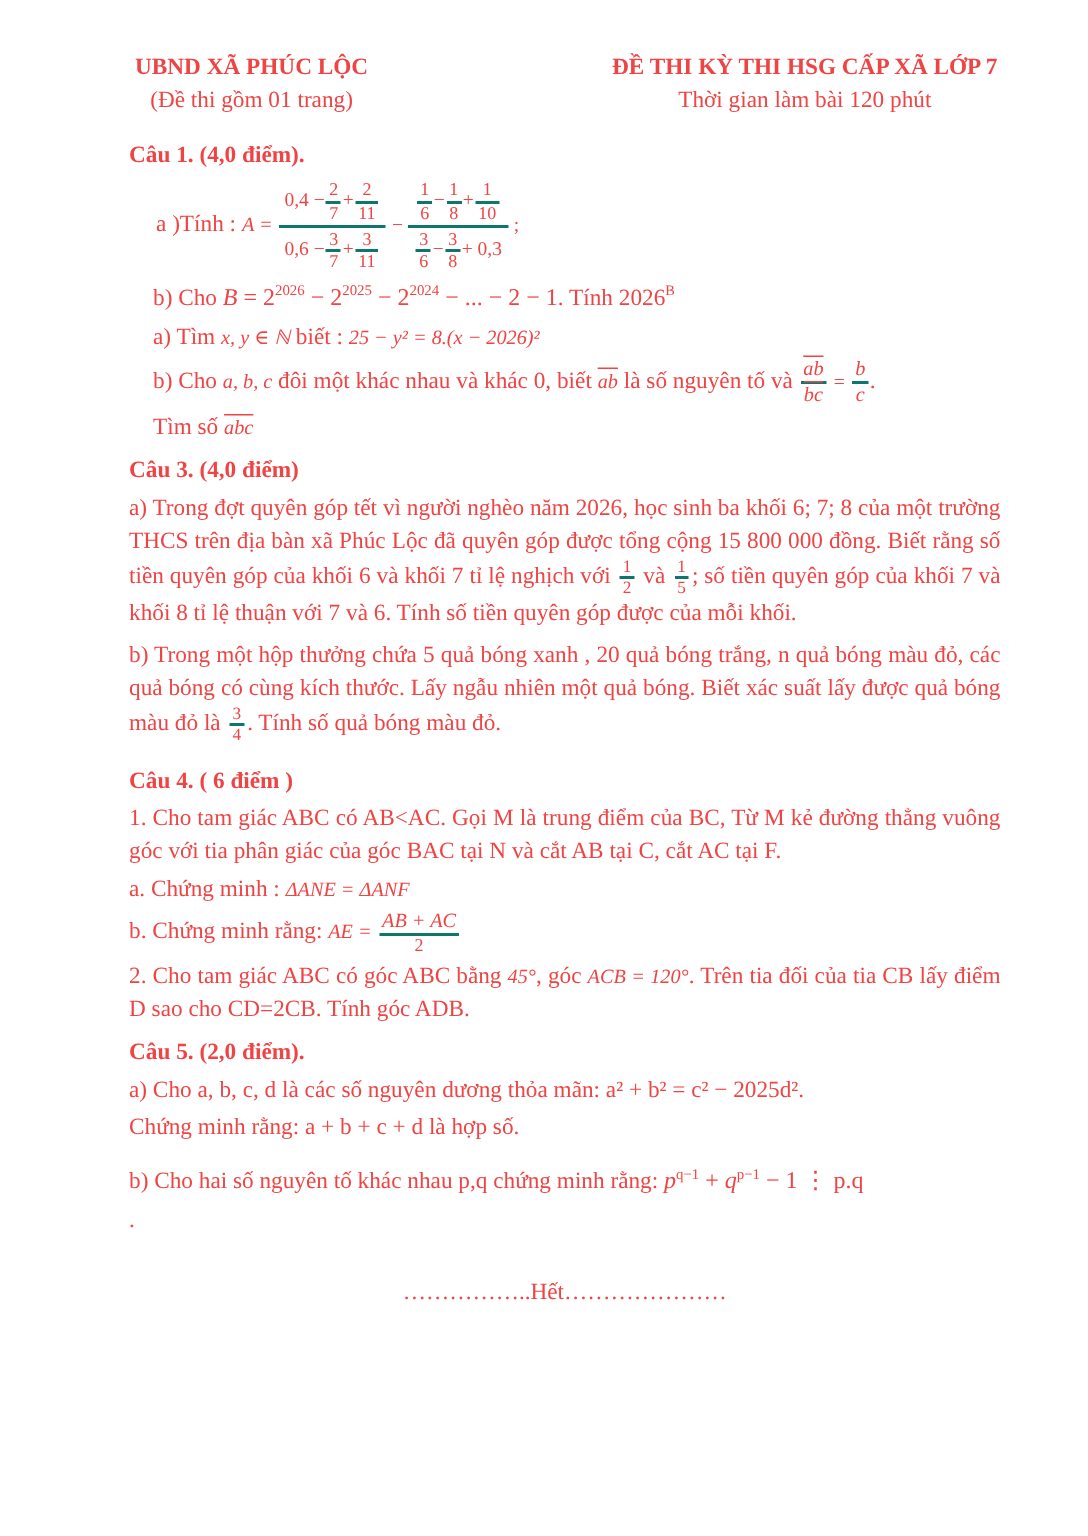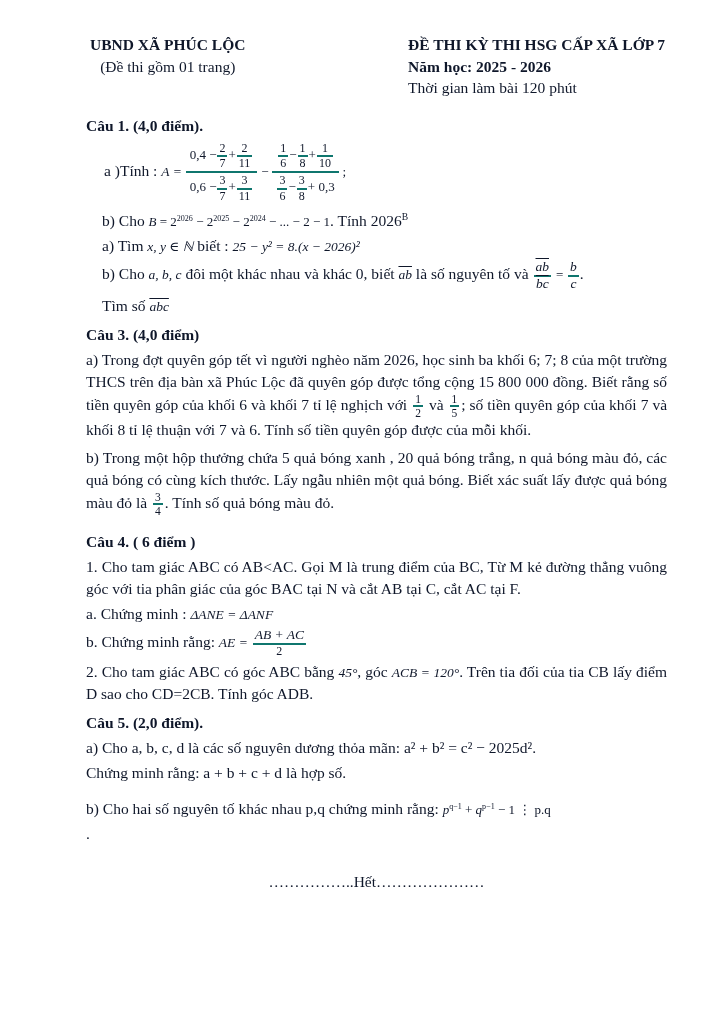--- a/index.html
+++ b/index.html
@@ -1,63 +1,62 @@
 <!DOCTYPE html>
 <html><head>
 <meta charset="utf-8">
 <style>
   html,body{margin:0;padding:0;background:#e8e8e8;}
   .page{
     width:725px;height:1024px;box-sizing:border-box;margin:0 auto;
-    background:#ffffff;color:#0f172a;
+    background:#ffffff;color:#ef4444;
     padding:34px 58px 0 86px;
     font-family:"Liberation Serif","DejaVu Serif",serif;
     font-size:15.5px;line-height:1.42;
   }
   .b{font-weight:bold}
   .i{}
   p{margin:0 0 3px 0}
   .heading{font-weight:bold;margin-top:7px;margin-bottom:3px}
   .just{text-align:justify}
   .indent{padding-left:16px}
   .header{display:flex;justify-content:space-between;margin-bottom:16px}
   .h-left{text-align:center;padding-left:4px}
-  .h-right{padding-right:2px}
+  .h-right{text-align:center;padding-right:2px}
   .h-left div,.h-right div{line-height:1.4}
   
   .fr{display:inline-block;vertical-align:middle;text-align:center;line-height:1.2}
   .fr>.n{display:block;border-bottom:2px solid #0f766e;padding:0 4px 1px}
   .fr>.d{display:block;padding:1px 4px 0}
   .mfr{font-size:13px}
   .sfr{font-size:12px;line-height:1.1;margin:0 1px}
   .sfr>.n{padding:0 2px}
   .sfr>.d{padding:0 2px}
   .ifr{font-size:11.5px;line-height:1.05;margin:0 2px}
   .ifr>.n{padding:0 2px}
   .ifr>.d{padding:0 2px}
   .eqline{padding-left:18px;margin:5px 0 7px}
   .mathsm{font-size:13.5px;font-style:italic}
   .ol{text-decoration:overline}
   sup{font-size:0.62em;line-height:0}
-  .bigeq{font-size:13px}
+  .bigeq{font-size:16px}
   .footer{text-align:center;margin-top:26px}
 </style>
 </head>
 <body>
 
 <div class="page">
 
   <div class="header">
     <div class="h-left">
       <div class="b">UBND XÃ PHÚC LỘC</div>
       <div class="i">(Đề thi gồm 01 trang)</div>
     </div>
     <div class="h-right">
       <div class="b">ĐỀ THI KỲ THI HSG CẤP XÃ LỚP 7</div>
-      <div class="b">Năm học: 2025 - 2026</div>
       <div class="i">Thời gian làm bài 120 phút</div>
     </div>
   </div>
 
   <p class="heading">Câu 1. (4,0 điểm).</p>
 
   <p class="eqline">
     <span>a )Tính :</span>
     <span class="mathsm">A =</span>
     <span class="fr mfr"><span class="n"><span>0,4 −</span><span class="fr sfr"><span class="n">2</span><span class="d">7</span></span><span>+</span><span class="fr sfr"><span class="n">2</span><span class="d">11</span></span></span><span class="d"><span>0,6 −</span><span class="fr sfr"><span class="n">3</span><span class="d">7</span></span><span>+</span><span class="fr sfr"><span class="n">3</span><span class="d">11</span></span></span></span>

